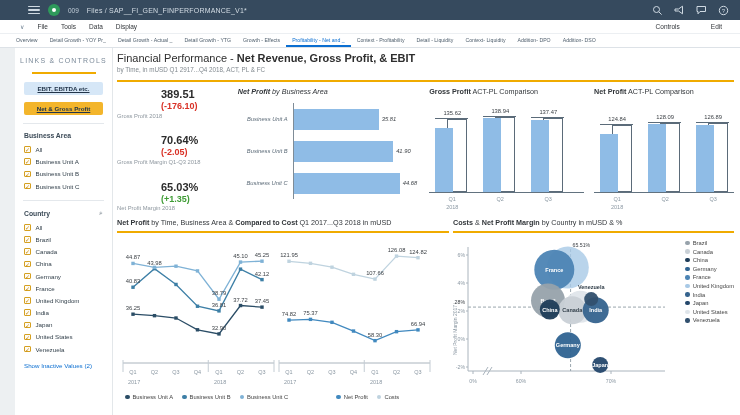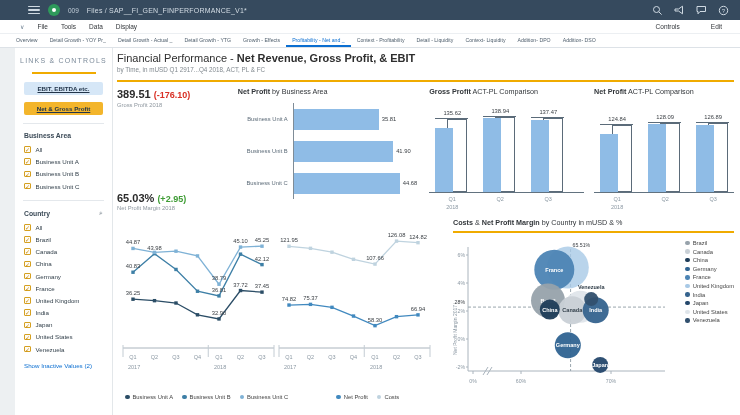--- a/index.html
+++ b/index.html
@@ -50,30 +50,30 @@
   
   .main{flex:1;padding:4px 6px 0 4px;box-sizing:border-box;position:relative;overflow:hidden;}
   .hdr{position:relative;border-bottom:2px solid #F0AB00;padding-bottom:7px;margin-bottom:4px;}
   .hdr-title{font-size:11px;color:#2e2e2e;}
   .hdr-title .b{font-weight:bold;}
   .hdr-sub{font-size:6.3px;color:#81898f;margin-top:2px;}
   .hdr-brand{position:absolute;right:2px;top:8px;font-size:8.5px;font-weight:bold;color:#C98A12;}
 
   .row1{display:flex;height:124px;margin-top:5px;}
   .kpis{width:108px;display:flex;flex-direction:column;justify-content:space-between;padding-top:2px;}
-  .kpi-value{font-size:11px;font-weight:bold;color:#2b2b2b;line-height:1;}
+  .kpi-value{font-size:11px;font-weight:bold;color:#2b2b2b;line-height:1;margin-left:44px;}
   .kpi-delta{font-size:9px;font-weight:bold;}
   .kpi-delta.down{color:#D93025;}
   .kpi-delta.up{color:#3F9C35;}
   .kpi-label{font-size:5.8px;color:#8e979f;margin-top:1.5px;}
 
   .widget-title{font-size:7.2px;color:#32363a;}
   .widget-title .b{font-weight:bold;}
 
-  .hbar-w{width:182px;margin-left:20px;}
+  .hbar-w{width:182px;margin-left:20px;font-style:italic;}
   .hbar-rows{margin-top:7px;}
   .hbar-row{display:flex;align-items:center;height:32px;}
   .hbar-cat{width:50px;text-align:right;padding-right:5px;font-size:5.8px;color:#5c6b78;}
   .hbar-track{flex:1;border-left:1px solid #7f8c97;position:relative;height:100%;display:flex;align-items:center;}
   .hbar-bar{height:21px;background:#8FBCE6;}
   .hbar-val{font-size:5.8px;color:#3a3f44;margin-left:3px;}
 
   .actpl-w{width:150px;margin-left:10px;}
   .actpl-w.wide{width:166px;margin-left:12px;}
   .actpl-plot{position:relative;height:88px;margin-top:8px;border-bottom:1px solid #62727f;}
@@ -258,21 +258,25 @@
         <div class="hdr-sub">by Time, in mUSD Q1 2917...Q4 2018, ACT, PL &amp; FC</div>
       </div>
 
       <div class="row1">
         <div class="kpis" id="kpis">
             <div class="kpi">
               <div class="kpi-value">389.51 <span class="kpi-delta down">(-176.10)</span></div>
               <div class="kpi-label">Gross Profit 2018</div>
             </div>
             <div class="kpi">
-              <div class="kpi-value">65.03% <span class="kpi-delta up">(+2.95)</span></div>
+              <div class="kpi-value">70.64% <span class="kpi-delta down">(-2.05)</span></div>
+              <div class="kpi-label">Gross Profit Margin Q1-Q3 2018</div>
+            </div>
+            <div class="kpi">
+              <div class="kpi-value">65.03% <span class="kpi-delta up">(+1.35)</span></div>
               <div class="kpi-label">Net Profit Margin 2018</div>
             </div>
           </div>
 
         <div class="hbar-w">
           <div class="widget-title">
             <span class="b">Net Profit</span><span> by Business Area</span>
           </div>
           <div class="hbar-rows" id="hbar-rows">
               <div class="hbar-row">
@@ -359,20 +363,23 @@
               <div class="actpl-q" style="left: 6px;">Q1</div>
               <div class="actpl-yr" style="left: 6px;">2018</div>
               <div class="actpl-q" style="left: 54px;">Q2</div>
               <div class="actpl-q" style="left: 102px;">Q3</div>
             </div>
         </div>
       </div>
 
       <div class="row2">
         <div class="line-w">
+          <div class="widget-title sec-head">
+            <span class="b">Net Profit</span><span> by Time, Business Area &amp; </span><span class="b">Compared to Cost</span><span> Q1 2017...Q3 2018 in mUSD</span>
+          </div>
           <svg id="line-svg" width="332" height="160">
               <g>
                 <line x1="6" y1="130" x2="157" y2="130" stroke="#aab4bd" stroke-width="1"></line>
                 <line x1="6" y1="127" x2="6" y2="139" stroke="#c3ccd3" stroke-width="1"></line>
                 <line x1="91.25" y1="127" x2="91.25" y2="139" stroke="#c3ccd3" stroke-width="1"></line>
                 <line x1="157" y1="127" x2="157" y2="139" stroke="#c3ccd3" stroke-width="1"></line>
                 <text x="16" y="141" text-anchor="middle" font-size="5.5" fill="#8b98a3">Q1</text>
                 <text x="37.5" y="141" text-anchor="middle" font-size="5.5" fill="#8b98a3">Q2</text>
                 <text x="59" y="141" text-anchor="middle" font-size="5.5" fill="#8b98a3">Q3</text>
                 <text x="80.5" y="141" text-anchor="middle" font-size="5.5" fill="#8b98a3">Q4</text>

